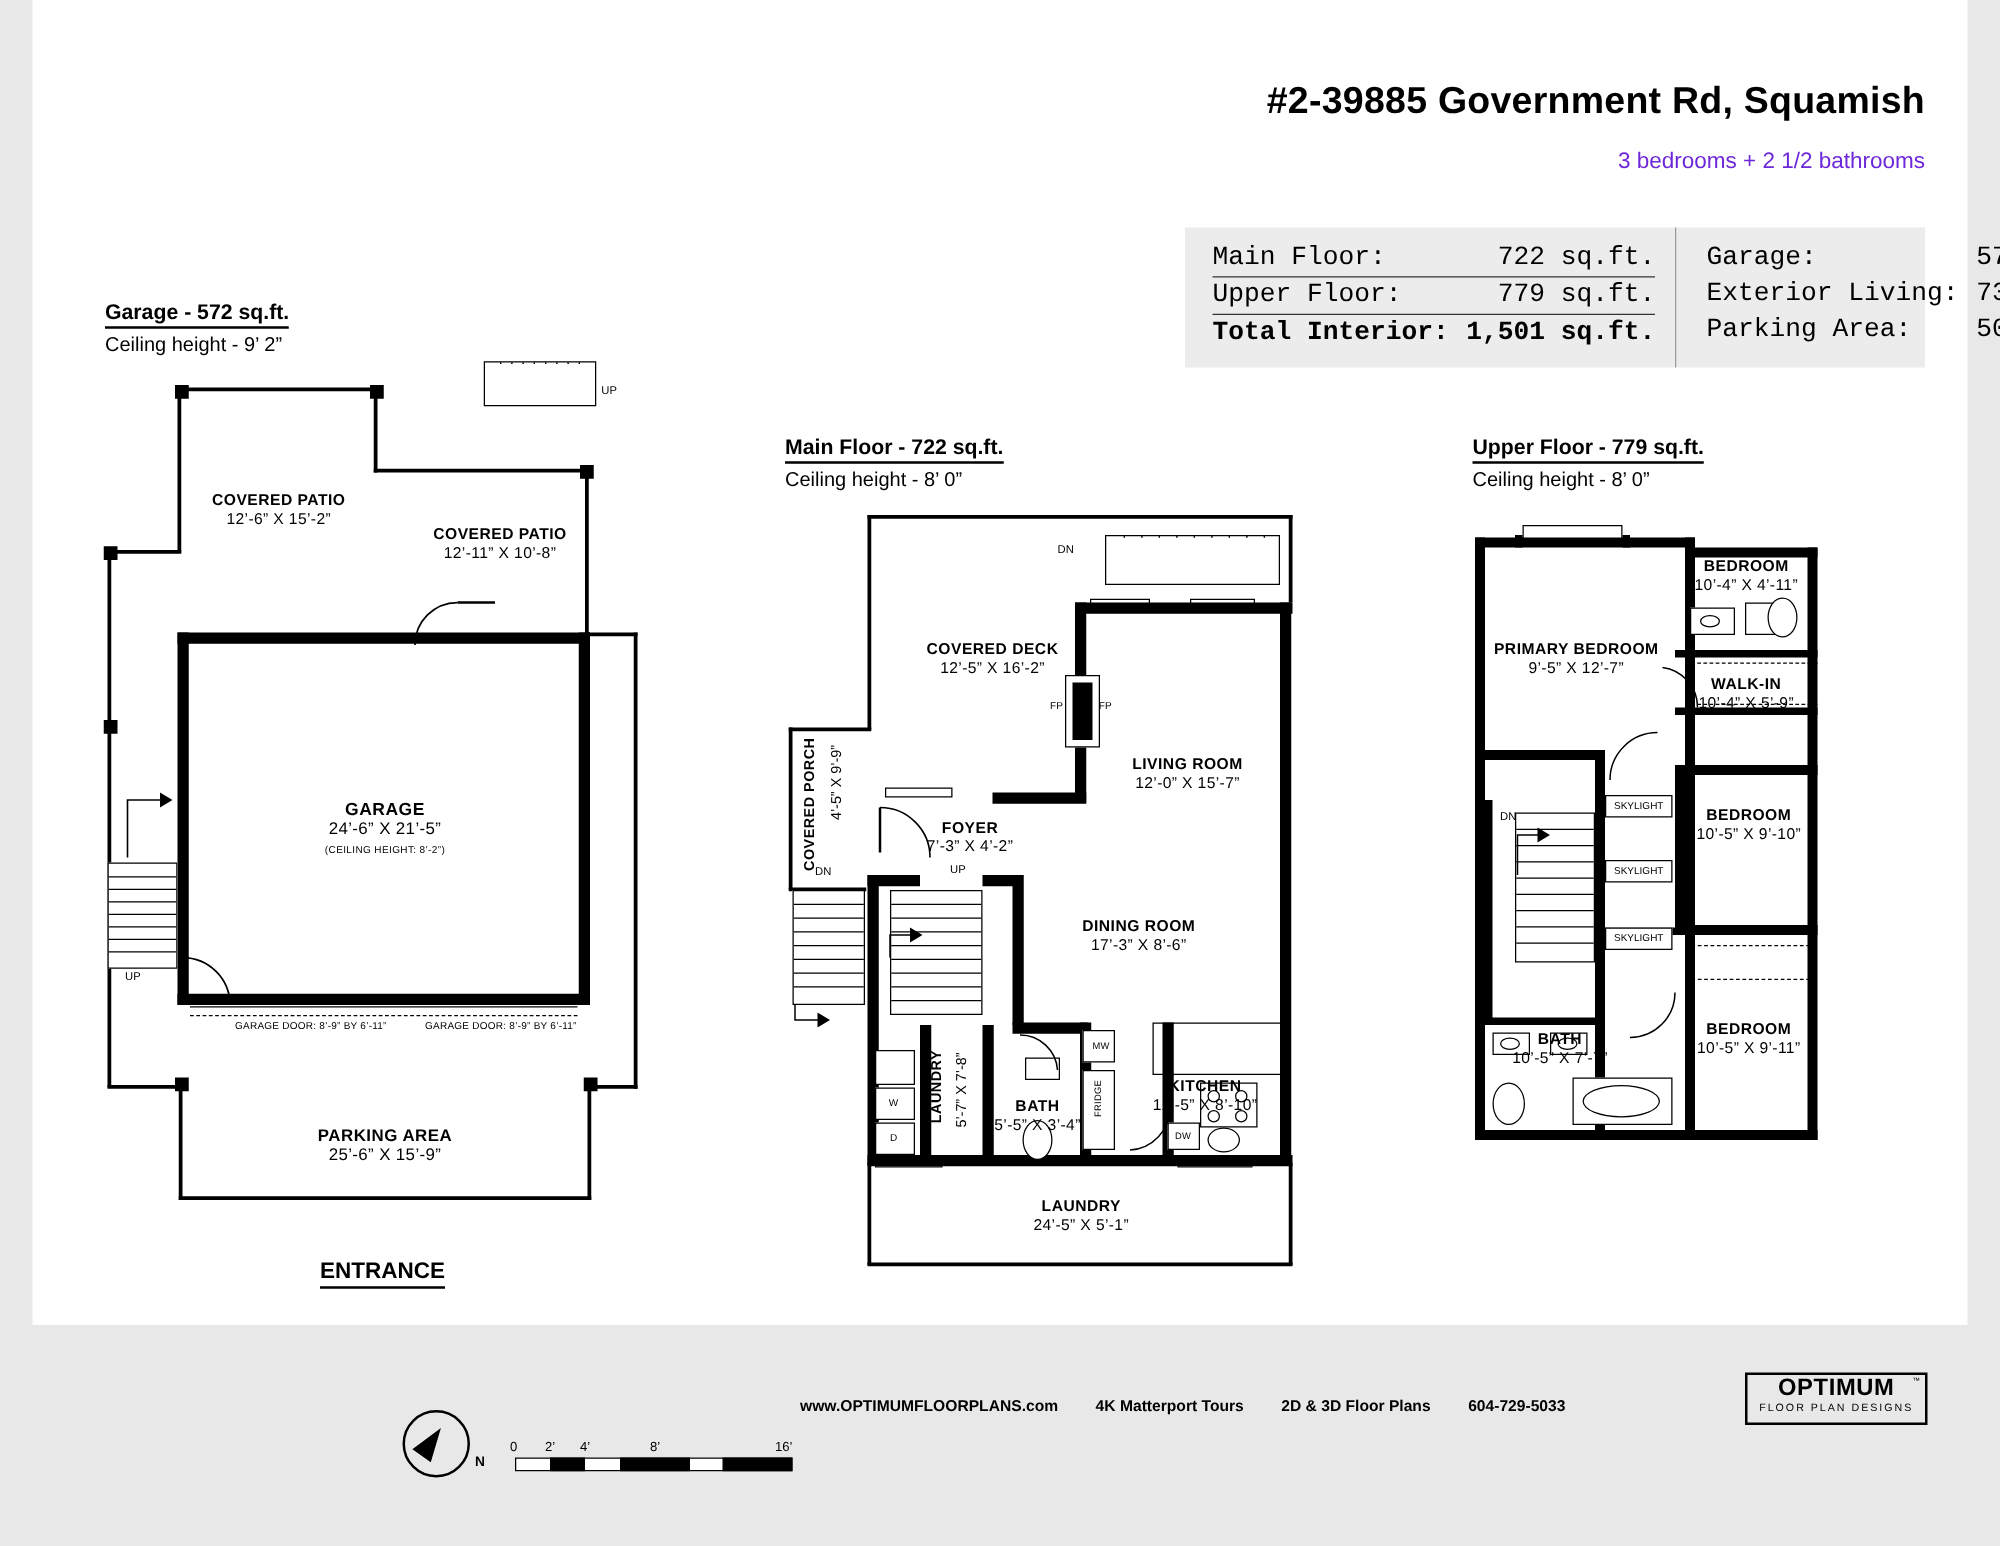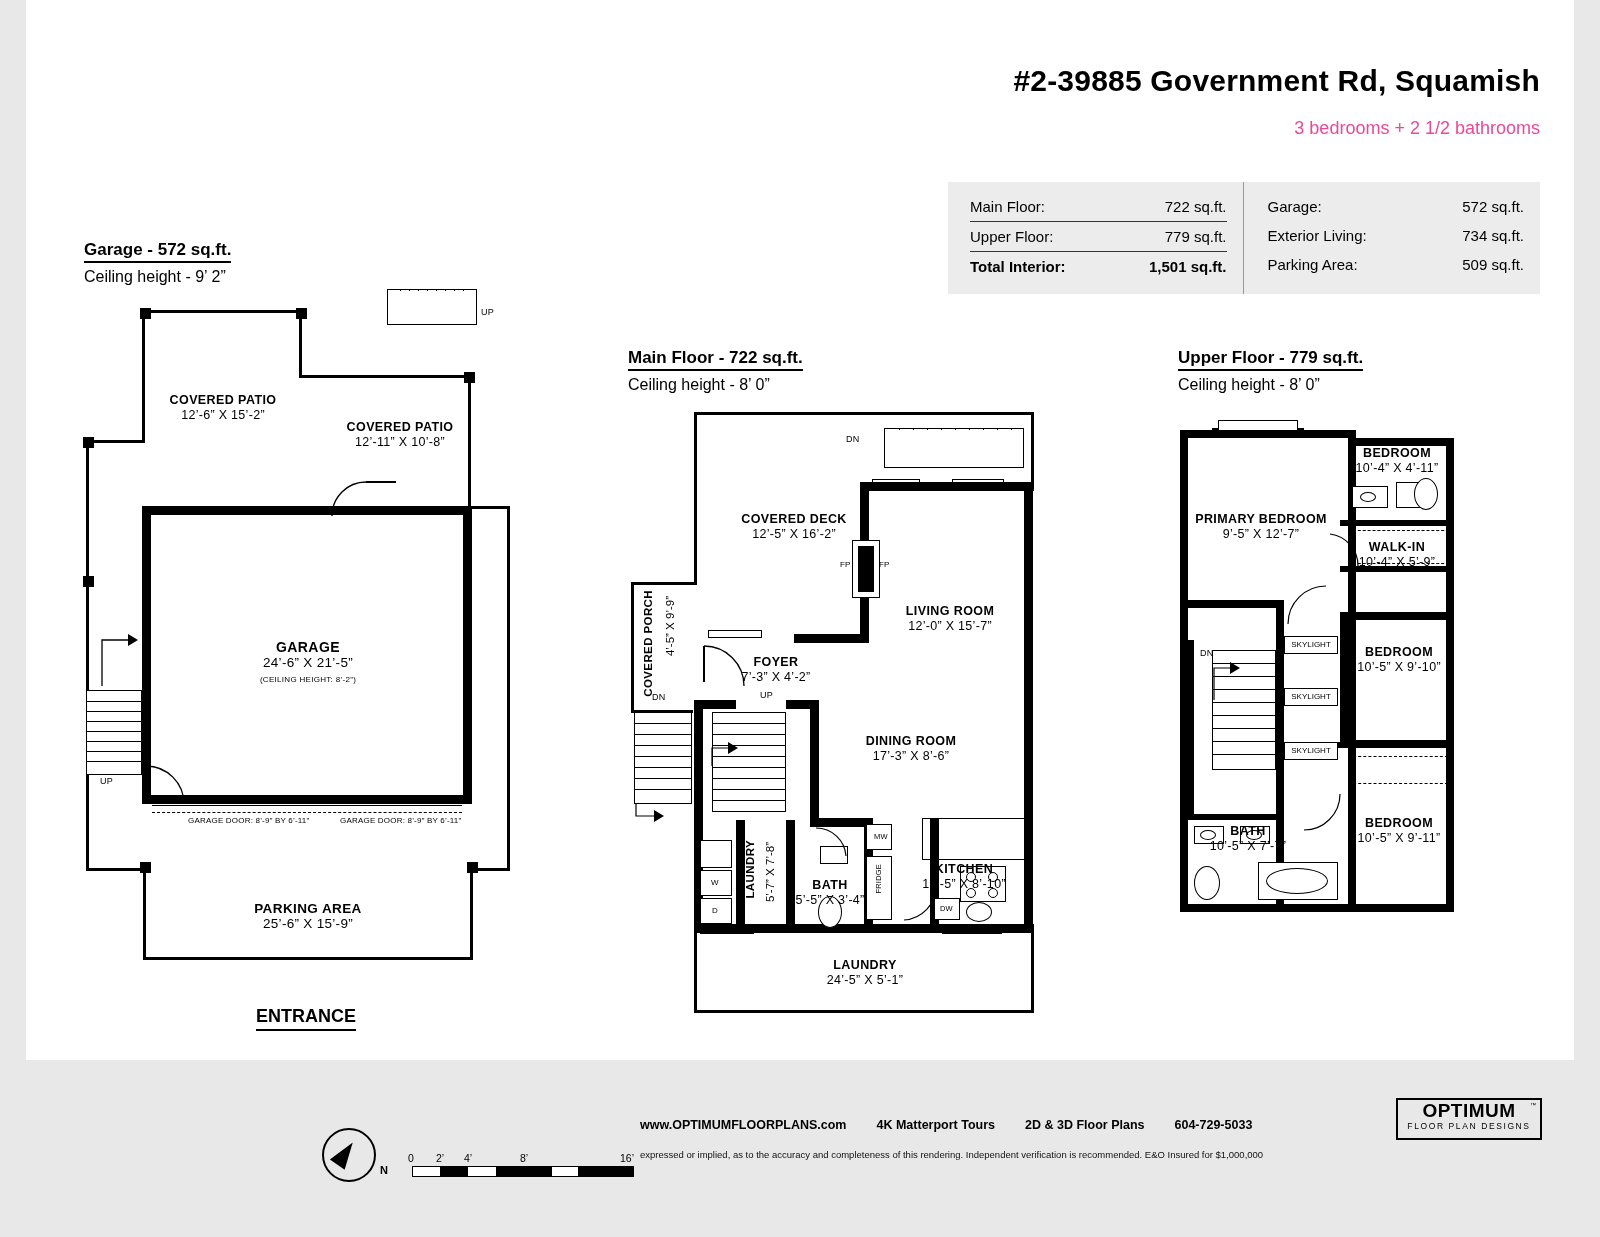--- a/index.html
+++ b/index.html
@@ -18,30 +18,30 @@
   .footer-band{position:absolute;left:0;top:1060px;width:1600px;height:177px;background:#e8e8e8;}
 
   
   .title{
     position:absolute;right:60px;top:64px;
     font-size:30px;font-weight:bold;letter-spacing:.2px;text-align:right;
     white-space:nowrap;
   }
   .subtitle{
     position:absolute;right:60px;top:118px;
-    font-size:18px;text-align:left;white-space:nowrap;color:#ec4899;
+    font-size:18px;text-align:left;white-space:nowrap;color:#6d28d9;
   }
   .stats{
     position:absolute;left:948px;top:182px;width:592px;height:112px;
     background:#ececec;
     display:flex;
   }
   .stats .col{flex:1;padding:10px 16px 0 22px;box-sizing:border-box;}
   .stats .col.right{border-left:1px solid #9a9a9a;padding-left:24px;}
-  .srow{display:flex;justify-content:space-between;font-size:15px;line-height:29px;white-space:nowrap;}
+  .srow{display:flex;justify-content:space-between;font-size:21px;line-height:29px;white-space:nowrap;font-family:Liberation Mono, monospace;}
   .srow .lab{padding-right:14px;}
   .srow.underline{border-bottom:1.5px solid #333;}
   .srow.total{font-weight:bold;}
 
   
   .plan-head{position:absolute;}
   .plan-head .h1{font-size:17px;font-weight:bold;border-bottom:2px solid #000;display:inline-block;padding-bottom:1px;}
   .plan-head .h2{font-size:16px;margin-top:5px;}
 
   
@@ -500,21 +500,20 @@
   </div>
 
   <div class="foot-links">
     <span>www.OPTIMUMFLOORPLANS.com</span>
     <span>4K Matterport Tours</span>
     <span>2D &amp; 3D Floor Plans</span>
     <span>604-729-5033</span>
   </div>
 
   <div class="disclaimer">
-    <div>expressed or implied, as to the accuracy and completeness of this rendering. Independent verification is recommended. E&amp;O Insured for $1,000,000</div>
   </div>
 
   <div class="logo">
     <div class="tm">™</div>
     <div class="l1">OPTIMUM</div>
     <div class="l2">FLOOR PLAN DESIGNS</div>
   </div>
 
 </div>
 

